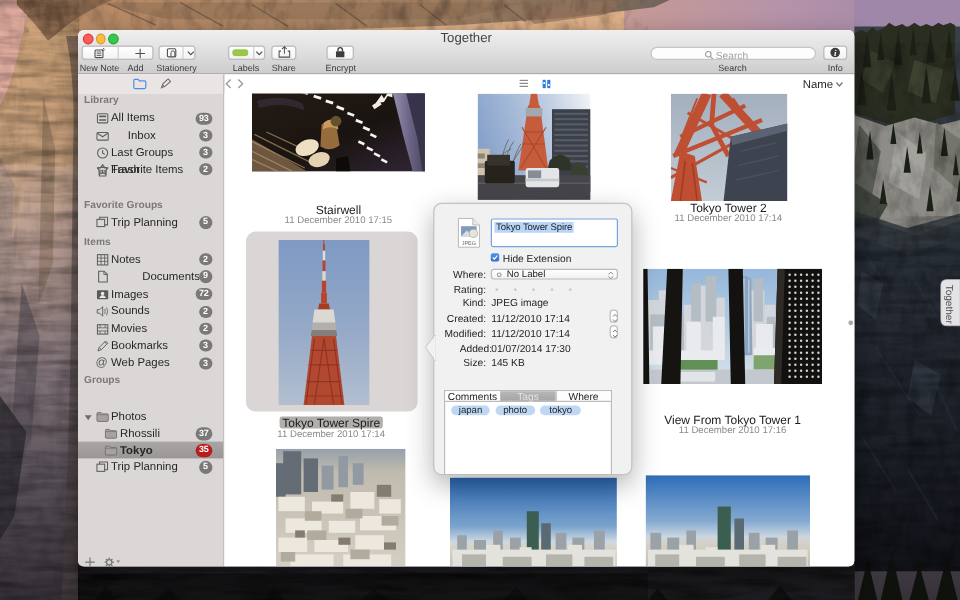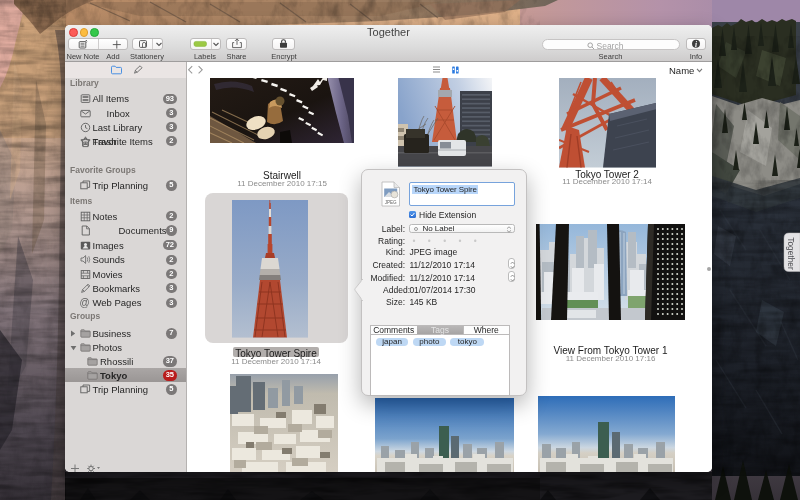--- a/index.html
+++ b/index.html
@@ -262,21 +262,21 @@
             <path d="M1.2,3 L5.5,6 L9.8,3" fill="none" stroke="#5f5f5f" stroke-width="0.9"></path>
           </svg>
           <div class="abs" style="left:27.5px;top:1.3px;margin-left:14px;">Inbox</div>
           <div class="badge" style="left:100.5px;width:11.5px;">3</div>
         </div>
       <div class="srow" style="top:42.2px;">
           <svg class="abs" style="left:14.5px;top:1.5px" width="11" height="11" viewBox="0 0 11 11">
             <circle cx="5.5" cy="5.5" r="4.2" fill="none" stroke="#5f5f5f" stroke-width="0.9"></circle>
             <path d="M5.5,3 V5.7 L7.4,6.6" fill="none" stroke="#5f5f5f" stroke-width="0.9"></path>
           </svg>
-          <div class="abs" style="left:27.5px;top:1.3px;">Last Library</div>
+          <div class="abs" style="left:27.5px;top:1.3px;">Last Groups</div>
           <div class="badge" style="left:100.5px;width:11.5px;">3</div>
         </div>
       <div class="srow" style="top:56.2px;">
           <svg class="abs" style="left:14.5px;top:1.5px" width="11" height="11" viewBox="0 0 11 11">
             <path d="M5.5,0.8 L6.8,3.9 L10.2,4.1 L7.6,6.3 L8.5,9.6 L5.5,7.8 L2.5,9.6 L3.4,6.3 L0.8,4.1 L4.2,3.9 Z" fill="none" stroke="#5f5f5f" stroke-width="0.8"></path>
           </svg>
           <div class="abs" style="left:27.5px;top:1.3px;">Favorite Items</div>
           <div class="badge" style="left:100.5px;width:11.5px;">2</div>
         </div>
       <div class="srow" style="top:57px;">
@@ -339,31 +339,20 @@
           <svg class="abs" style="left:14.5px;top:1.5px" width="11" height="11" viewBox="0 0 11 11">
             <path d="M1.6,9.4 l1,-2.8 5.4,-5.4 1.8,1.8 -5.4,5.4 z M2.6,6.6 l1.8,1.8 M7.2,2 l1.8,1.8" fill="none" stroke="#5f5f5f" stroke-width="0.8"></path>
           </svg>
           <div class="abs" style="left:27.5px;top:1.3px;">Bookmarks</div>
           <div class="badge" style="left:100.5px;width:11.5px;">3</div>
         </div>
       <div class="srow" style="top:217.9px;">
           <div class="abs" style="left:14.5px;top:0.8px;font-size:10px;color:#5f5f5f;">@</div>
           <div class="abs" style="left:27.5px;top:1.3px;">Web Pages</div>
           <div class="badge" style="left:100.5px;width:11.5px;">3</div>
-        </div>
-      <div class="srow" style="top:248.4px;">
-          <svg class="abs" style="left:5px;top:3.5px" width="6" height="7" viewBox="0 0 6 7">
-            <path d="M1,0.6 L5.2,3.5 L1,6.4 Z" fill="#6e6e6e"></path>
-          </svg>
-          <svg class="abs" style="left:14.5px;top:1.5px" width="11" height="11" viewBox="0 0 11 11">
-            <path d="M0.8,2.6 q0,-0.8 0.8,-0.8 h2.6 l1,1.1 h4.2 q0.8,0 0.8,0.8 v4.7 q0,0.8 -0.8,0.8 h-7.8 q-0.8,0 -0.8,-0.8 z" fill="#a5a2a1" stroke="#6e6b6a" stroke-width="0.7"></path>
-            <path d="M0.8,3.6 h9.4" stroke="#6e6b6a" stroke-width="0.5"></path>
-          </svg>
-          <div class="abs" style="left:27.5px;top:1.3px;">Business</div>
-          <div class="badge" style="left:100.5px;width:11.5px;">7</div>
         </div>
       <div class="srow" style="top:262.5px;">
           <svg class="abs" style="left:4.5px;top:4.5px" width="7" height="6" viewBox="0 0 7 6">
             <path d="M0.6,1 L6.4,1 L3.5,5.2 Z" fill="#6e6e6e"></path>
           </svg>
           <svg class="abs" style="left:14.5px;top:1.5px" width="11" height="11" viewBox="0 0 11 11">
             <path d="M0.8,2.6 q0,-0.8 0.8,-0.8 h2.6 l1,1.1 h4.2 q0.8,0 0.8,0.8 v4.7 q0,0.8 -0.8,0.8 h-7.8 q-0.8,0 -0.8,-0.8 z" fill="#a5a2a1" stroke="#6e6b6a" stroke-width="0.7"></path>
             <path d="M0.8,3.6 h9.4" stroke="#6e6b6a" stroke-width="0.5"></path>
           </svg>
           <div class="abs" style="left:27.5px;top:1.3px;">Photos</div>
@@ -774,21 +763,21 @@
         <text x="9.7" y="23" text-anchor="middle" font-size="4.6" fill="#666" font-family="Liberation Sans,sans-serif">JPEG</text>
       </svg>
       <div class="abs" style="left:47.9px;top:12.6px;width:105.6px;height:23.4px;background:#fff;border:1.6px solid #77a3dc;border-radius:2px;box-sizing:border-box;">
         <div class="abs" style="left:2px;top:1.8px;background:#b8d6fa;padding:0 1px;white-space:nowrap;font-size:8px;letter-spacing:-0.1px;">Tokyo Tower Spire</div>
       </div>
       <div class="abs" style="left:47.9px;top:41.2px;width:7px;height:7px;background:linear-gradient(#4f94e8,#2e6ed2);border-radius:1.5px;"></div>
       <svg class="abs" style="left:48.9px;top:42.4px" width="5" height="5" viewBox="0 0 5 5">
           <path d="M0.6,2.6 L2,4 L4.4,1" fill="none" stroke="#fff" stroke-width="1"></path>
         </svg>
       <div class="abs" style="left:57.5px;top:40.7px;">Hide Extension</div>
-      <div class="abs" style="left:0;top:54.3px;width:43.5px;text-align:right;">Label:</div>
+      <div class="abs" style="left:0;top:54.3px;width:43.5px;text-align:right;">Where:</div>
       <div class="abs" style="left:47.9px;top:54.2px;width:105.6px;height:8.8px;background:linear-gradient(#fff,#f2f2f2);border:0.5px solid #b9b9b9;border-radius:2.5px;box-sizing:border-box;">
         <div class="abs" style="left:3.5px;top:1.8px;width:4.6px;height:4.6px;border:0.7px solid #9a9a9a;border-radius:50%;background:#fdfdfd;box-sizing:border-box;"></div>
         <div class="abs" style="left:12px;top:0.5px;font-size:8px;line-height:8px;">No Label</div>
         <svg class="abs" style="right:1.5px;top:0.9px" width="6" height="7" viewBox="0 0 6 7">
             <path d="M1,2.6 L3,0.8 L5,2.6 M1,4.4 L3,6.2 L5,4.4" fill="none" stroke="#888" stroke-width="0.8"></path>
           </svg>
       </div>
       <div class="abs" style="left:0;top:66px;width:43.5px;text-align:right;">Rating:</div>
       <div class="abs" style="left:51px;top:66px;color:#c9c9c9;letter-spacing:5px;">• • • • •</div>
       <div class="abs" style="left:0;top:77.8px;width:43.5px;text-align:right;">Kind:</div>

